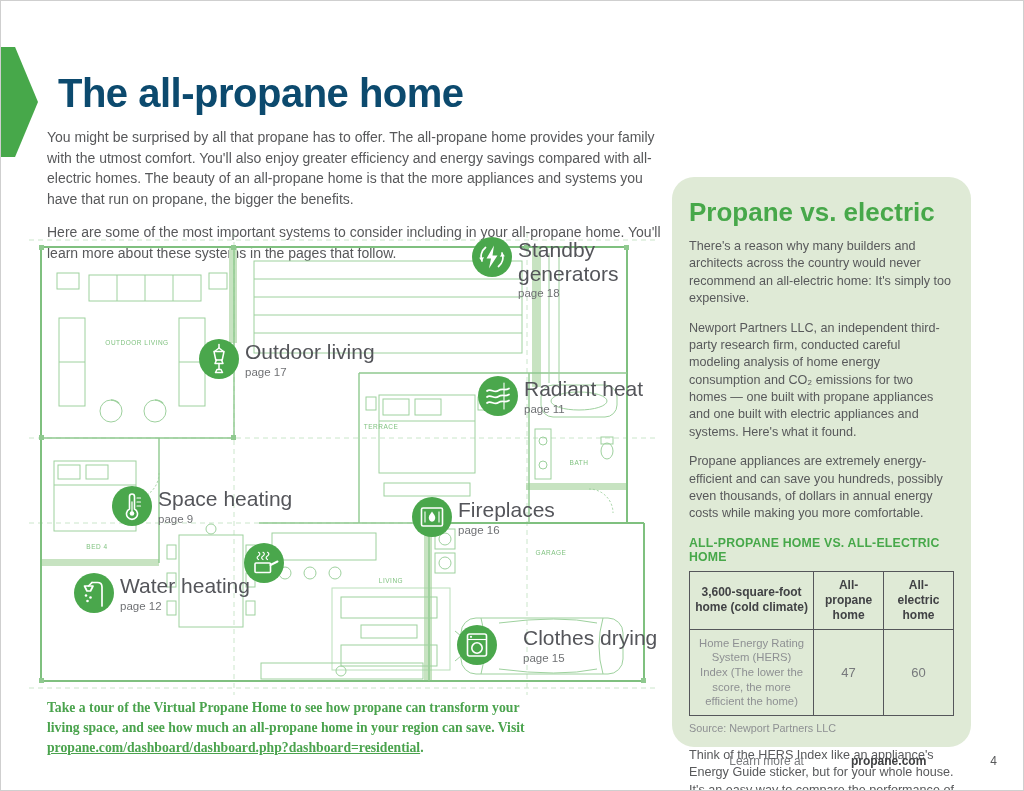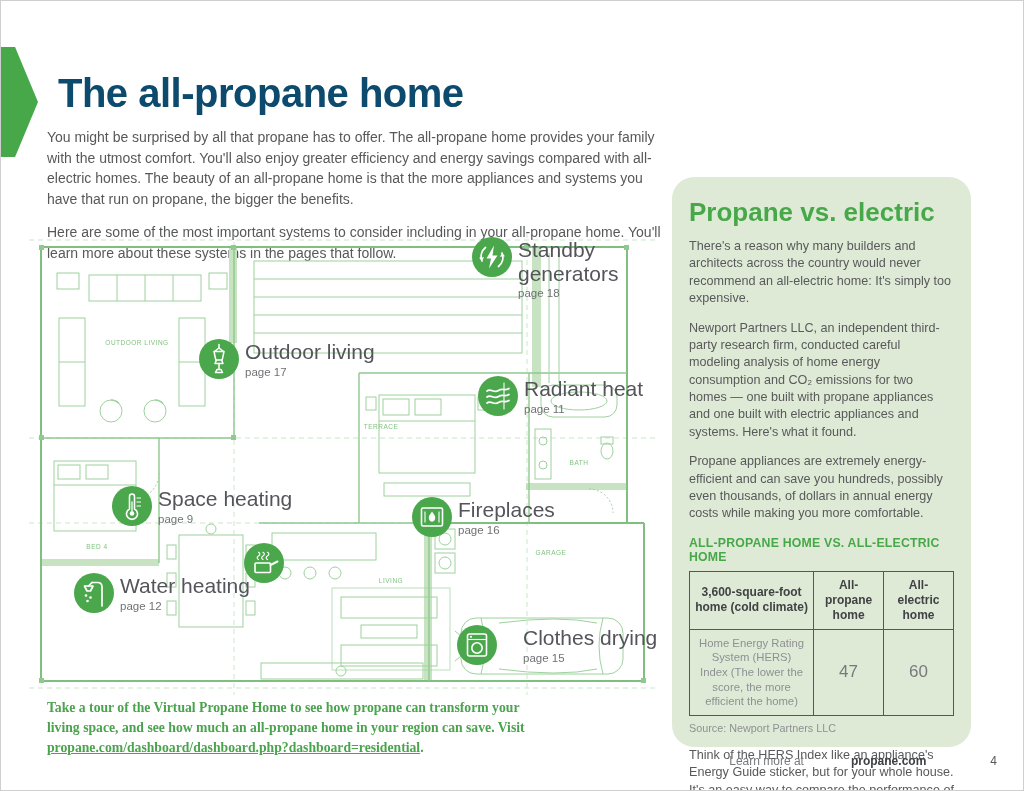--- a/index.html
+++ b/index.html
@@ -34,21 +34,21 @@
   }
   .sidebar h2 { margin:4px 0 10px 0; font-size:26px; color:#47a84a; font-weight:bold; }
   .sidebar p.body { margin:0 0 12px 0; font-size:12.6px; line-height:1.38; color:#58595b; }
   .tbl-heading { font-size:12.3px; font-weight:bold; color:#47a84a;
     margin:13px 0 7px 0; letter-spacing:0.2px; }
   .cmp-table { width:100%; border-collapse:collapse; background:transparent; }
   .cmp-table th, .cmp-table td { border:1.6px solid #55565a; text-align:center; padding:6px 4px; }
   .cmp-table th { font-size:12px; color:#414245; line-height:1.25; font-weight:bold; }
   .cmp-table th.w1 { width:47%; } .cmp-table th.w2 { width:26.5%; }
   .cmp-table td.desc { font-size:11.3px; color:#8e9093; line-height:1.3; padding:6px 8px; }
-  .cmp-table td.val { font-size:17px; color:#77797c; }
+  .cmp-table td.val { font-size:13px; color:#77797c; }
   .source { font-size:10.8px; color:#8e9093; margin:6px 0 13px 0; }
 
   .footer { position:absolute; top:753px; right:26px; font-size:12px; color:#77797c;
     display:flex; align-items:flex-start;gap:42px; }
   .footer .brand { font-weight:bold; color:#3f4042; margin-left:5px; cursor:pointer; }
   .footer .pagenum { margin-left:22px; color:#58595b; }
 
   .callout { position:absolute; display:flex; align-items:flex-start; z-index:5; }
   .c-circle { width:40px; height:40px; border-radius:50%; background:#4aa74c;
     flex:0 0 auto; display:flex; align-items:center; justify-content:center; }

